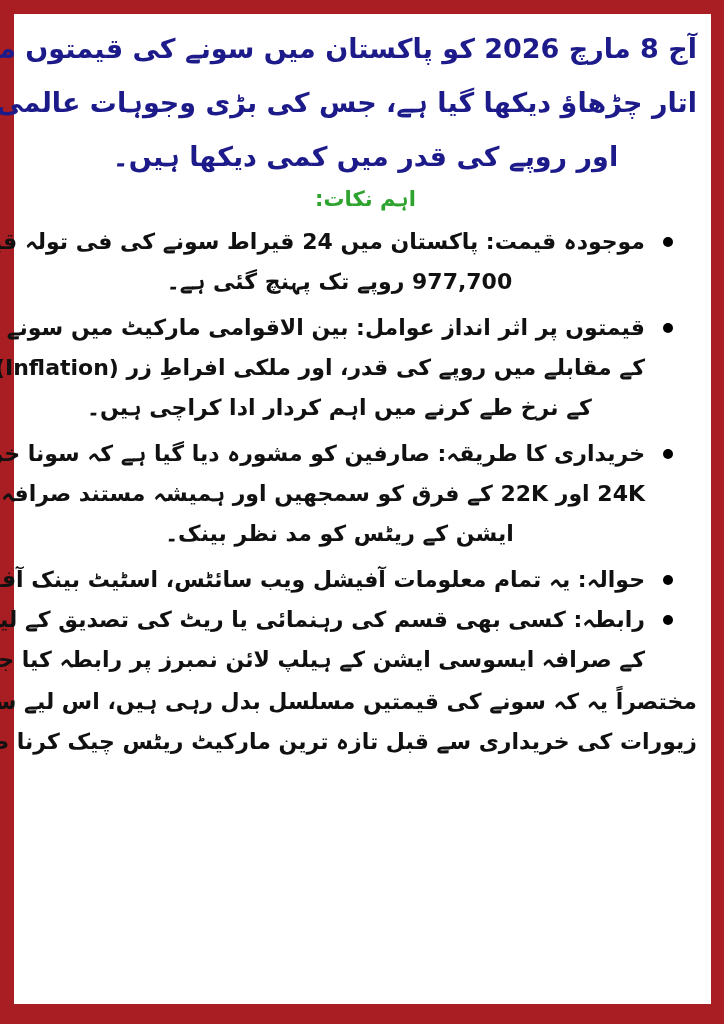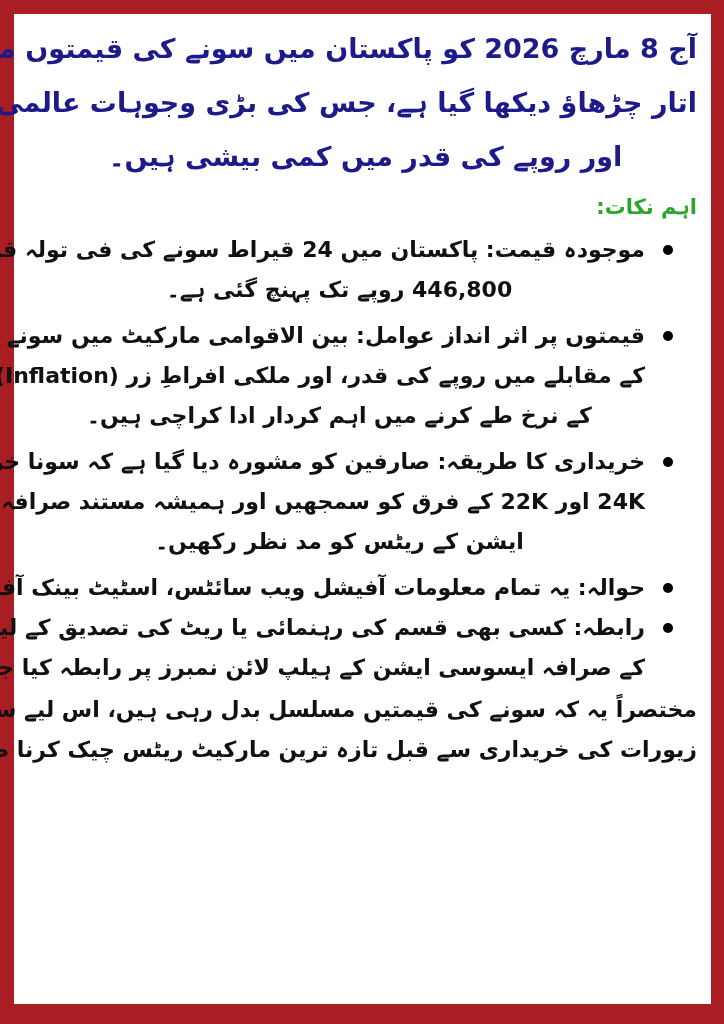--- a/index.html
+++ b/index.html
@@ -35,25 +35,25 @@
       color: #1d1a8a;
       font-weight: bold;
       font-size: 27px;
       line-height: 54px;
       text-align: center;
       letter-spacing: 0;
     }
     .title .line { display: block; white-space: nowrap; }
 
     .points-heading {
-      margin-top: 8px;
       color: #2ea32e;
       font-weight: bold;
       font-size: 21px;
       line-height: 30px;
+      text-align: center;
     }
 
     .bullets {
       list-style: none;
       margin: 8px 0 0 0;
       padding: 0;
     }
     .bullet {
       position: relative;
       padding-right: 52px;
@@ -87,42 +87,42 @@
   </style>
 </head>
 <body>
 
 <div class="frame">
   <div class="sheet">
 
     <h1 class="title rtl">
       <span class="line">آج 8 مارچ 2026 کو پاکستان میں سونے کی قیمتوں میں غیر معمولی</span>
       <span class="line">اتار چڑھاؤ دیکھا گیا ہے، جس کی بڑی وجوہات عالمی مارکیٹ میں تبدیلی</span>
-      <span class="line">اور روپے کی قدر میں کمی بیشی ہیں۔</span>
+      <span class="line">اور روپے کی قدر میں کمی دیکھا ہیں۔</span>
     </h1>
 
     <div class="points-heading rtl">اہم نکات:</div>
 
     <ul class="bullets rtl">
       <li class="bullet spaced">
         <span class="dot"></span>
         <span class="line">موجودہ قیمت: پاکستان میں 24 قیراط سونے کی فی تولہ قیمت تقریباً</span>
-        <span class="line">446,800 روپے تک پہنچ گئی ہے۔</span>
+        <span class="line">977,700 روپے تک پہنچ گئی ہے۔</span>
       </li>
       <li class="bullet spaced">
         <span class="dot"></span>
         <span class="line">قیمتوں پر اثر انداز عوامل: بین الاقوامی مارکیٹ میں سونے کی قیمت، ڈالر</span>
         <span class="line">کے مقابلے میں روپے کی قدر، اور ملکی افراطِ زر (Inflation) سونے</span>
         <span class="line">کے نرخ طے کرنے میں اہم کردار ادا کراچی ہیں۔</span>
       </li>
       <li class="bullet spaced">
         <span class="dot"></span>
         <span class="line">خریداری کا طریقہ: صارفین کو مشورہ دیا گیا ہے کہ سونا خریدتے وقت</span>
         <span class="line">24K اور 22K کے فرق کو سمجھیں اور ہمیشہ مستند صرافہ ایسوسی</span>
-        <span class="line">ایشن کے ریٹس کو مد نظر رکھیں۔</span>
+        <span class="line">ایشن کے ریٹس کو مد نظر بینک۔</span>
       </li>
       <li class="bullet">
         <span class="dot"></span>
         <span class="line">حوالہ: یہ تمام معلومات آفیشل ویب سائٹس، اسٹیٹ بینک آف پاکستان،</span>
       </li>
       <li class="bullet">
         <span class="dot"></span>
         <span class="line">رابطہ: کسی بھی قسم کی رہنمائی یا ریٹ کی تصدیق کے لیے کراچی اور پشاور</span>
         <span class="line">کے صرافہ ایسوسی ایشن کے ہیلپ لائن نمبرز پر رابطہ کیا جا سکتا ہے۔</span>
       </li>

